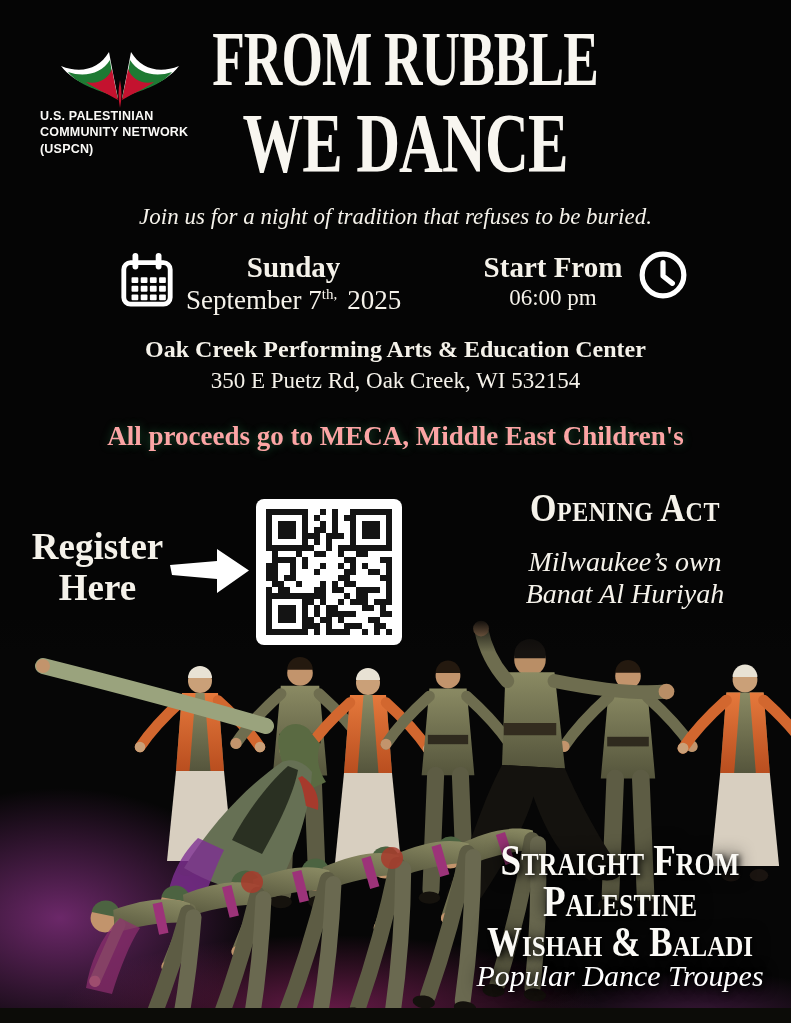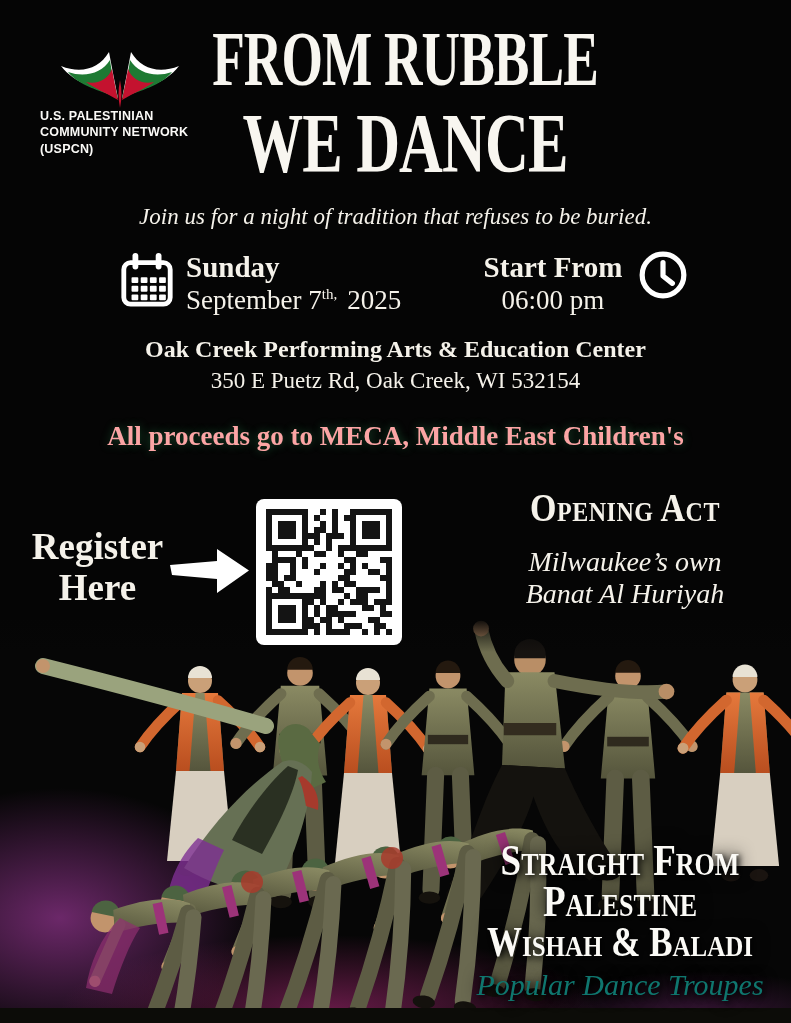--- a/index.html
+++ b/index.html
@@ -18,28 +18,28 @@
   
   #title{left:190px;top:14px;width:430px;z-index:2;}
   .t-line{font-weight:700;color:#f8f6f0;white-space:nowrap;text-align:center;
     transform-origin:50% 0;letter-spacing:-1px;}
   .t1{font-size:58px;transform:scale(.92,1.34);}
   .t2{font-size:66px;transform:scale(.92,1.28);margin-top:14px;}
   
   #tagline{left:0;top:204px;width:791px;font-style:italic;font-size:23px;z-index:2;}
   
   #cal-icon{left:118px;top:252px;z-index:2;}
-  #day-block{left:186px;top:252px;z-index:2;}
+  #day-block{left:186px;top:252px;z-index:2;text-align:center;}
   #day{font-size:29px;font-weight:700;line-height:1.1;}
   #date{font-size:27px;line-height:1.2;}
   #date sup{font-size:15px;}
   #date .yr{margin-left:10px;}
   #start-block{left:468px;top:252px;width:170px;text-align:center;z-index:2;}
   #start-label{font-size:29px;font-weight:700;line-height:1.1;}
-  #start-time{font-size:27px;line-height:1.25;}
+  #start-time{font-size:23px;line-height:1.25;}
   #clock-icon{left:638px;top:250px;z-index:2;}
   
   #venue-name{left:0;top:336px;width:791px;font-size:24px;font-weight:700;z-index:2;}
   #venue-address{left:0;top:368px;width:791px;font-size:23px;z-index:2;}
   
   #donation{left:0;top:420px;width:791px;font-size:27px;font-weight:700;line-height:1.22;
     color:#fca5a5;text-shadow:0 0 10px rgba(70,220,130,.35);z-index:2;}
   
   #register{left:5px;top:526px;width:185px;font-size:37px;font-weight:700;line-height:1.12;z-index:3;}
   #arrow-icon{left:170px;top:548px;z-index:3;}
@@ -55,22 +55,22 @@
   
   #photo{left:0;top:618px;width:791px;height:405px;z-index:1;}
   
   #main-act{left:450px;top:836px;width:340px;z-index:2;
     text-shadow:2px 2px 6px #000,0 0 16px rgba(0,0,0,.95);}
   .ma-line{font-weight:700;font-variant:small-caps;color:#fbfaf6;white-space:nowrap;
     transform:scale(1,1.18);transform-origin:50% 0;text-align:center;}
   .ma1{font-size:37px;line-height:41px;}
   .ma2{font-size:37px;line-height:41px;}
   .ma3{font-size:35px;line-height:41px;}
-  #main-subtitle{margin-top:9px;font-style:italic;font-size:30px;white-space:nowrap;
-    text-align:center;color:#0f766e;}
+  #main-subtitle{margin-top:0;font-style:italic;font-size:30px;white-space:nowrap;
+    text-align:center;color:#ffffff;}
 </style>
 </head>
 <body>
 
 <div id="poster">
 
   <div class="abs" id="logo">
     <svg width="122" height="72" viewBox="0 0 122 72">
       <g>
         <path d="M59,62 C38,52 16,48 2,30 C22,38 40,33 50,16 C53,32 56,48 59,62 Z" fill="#ffffff"></path>

